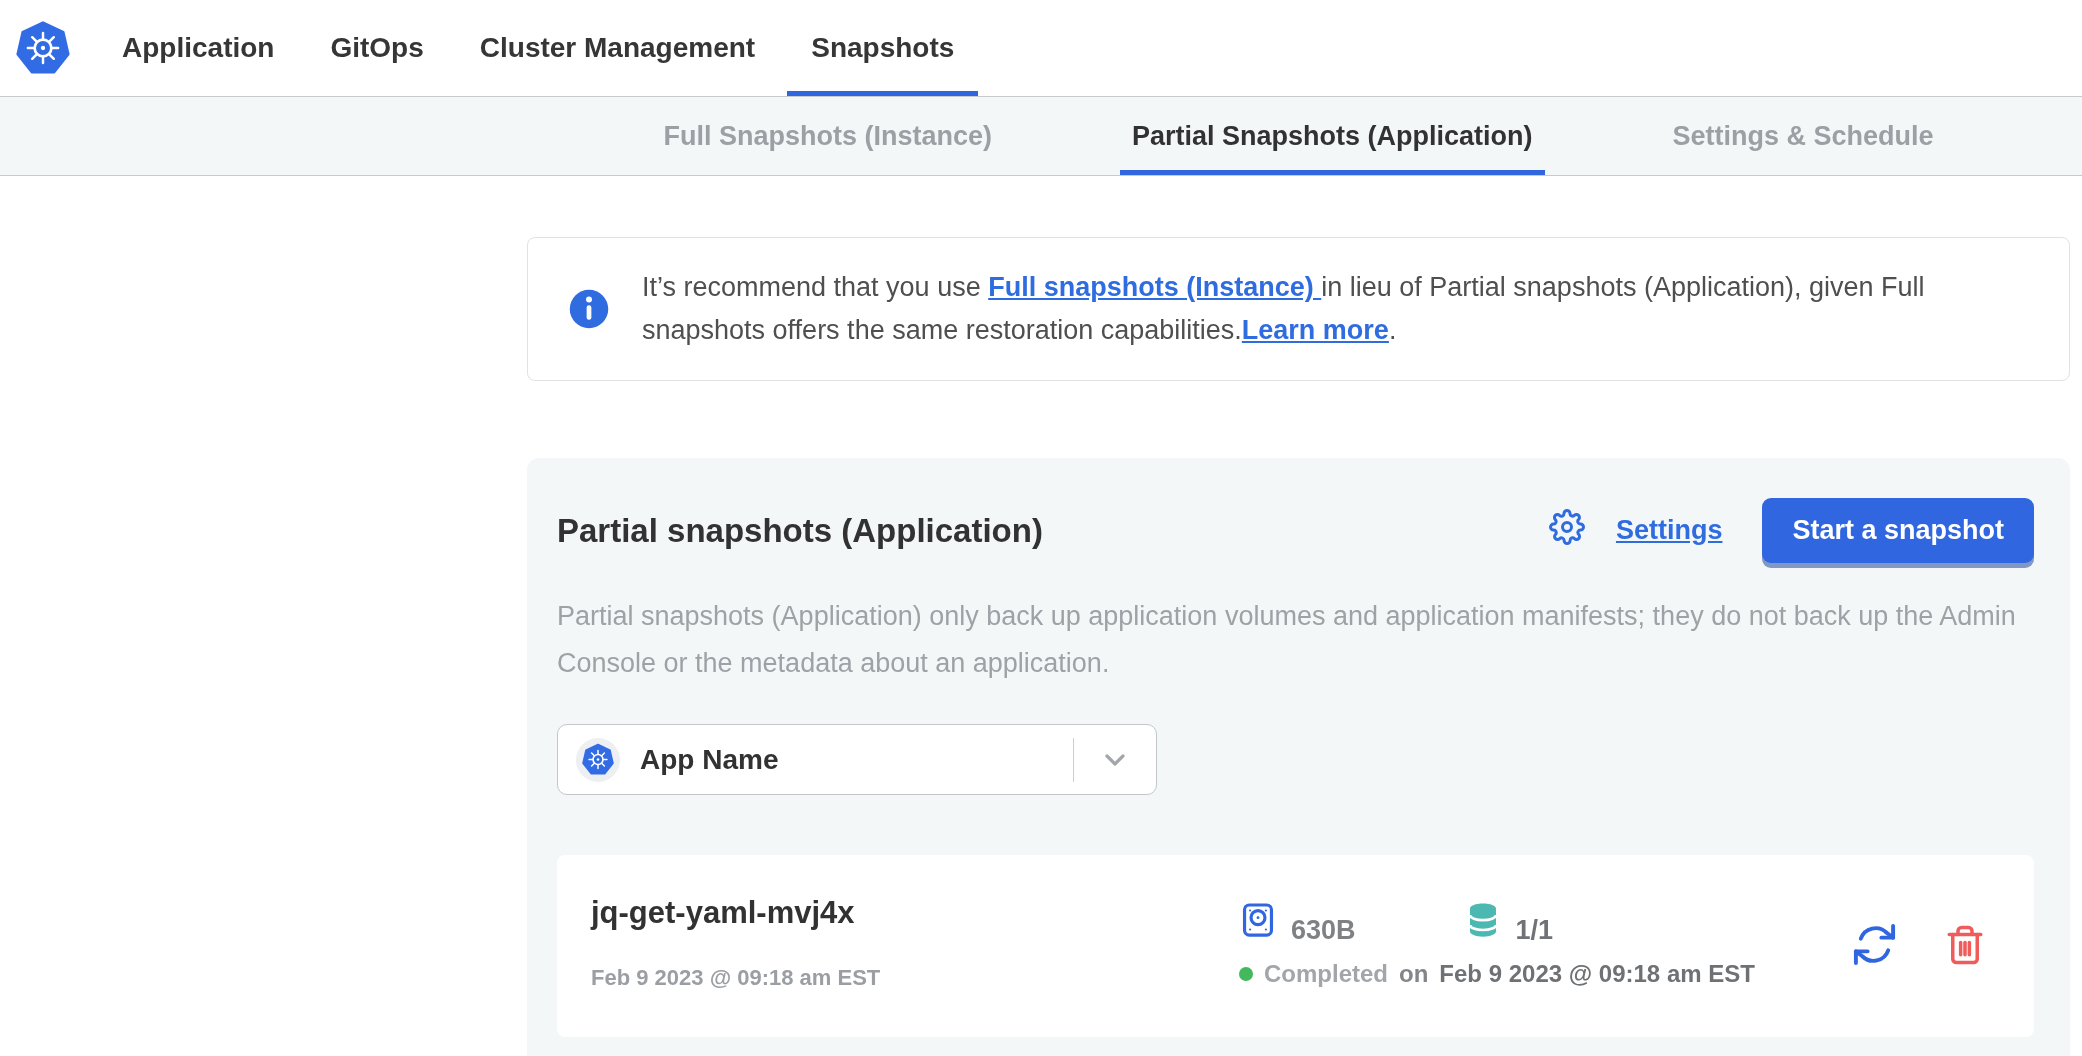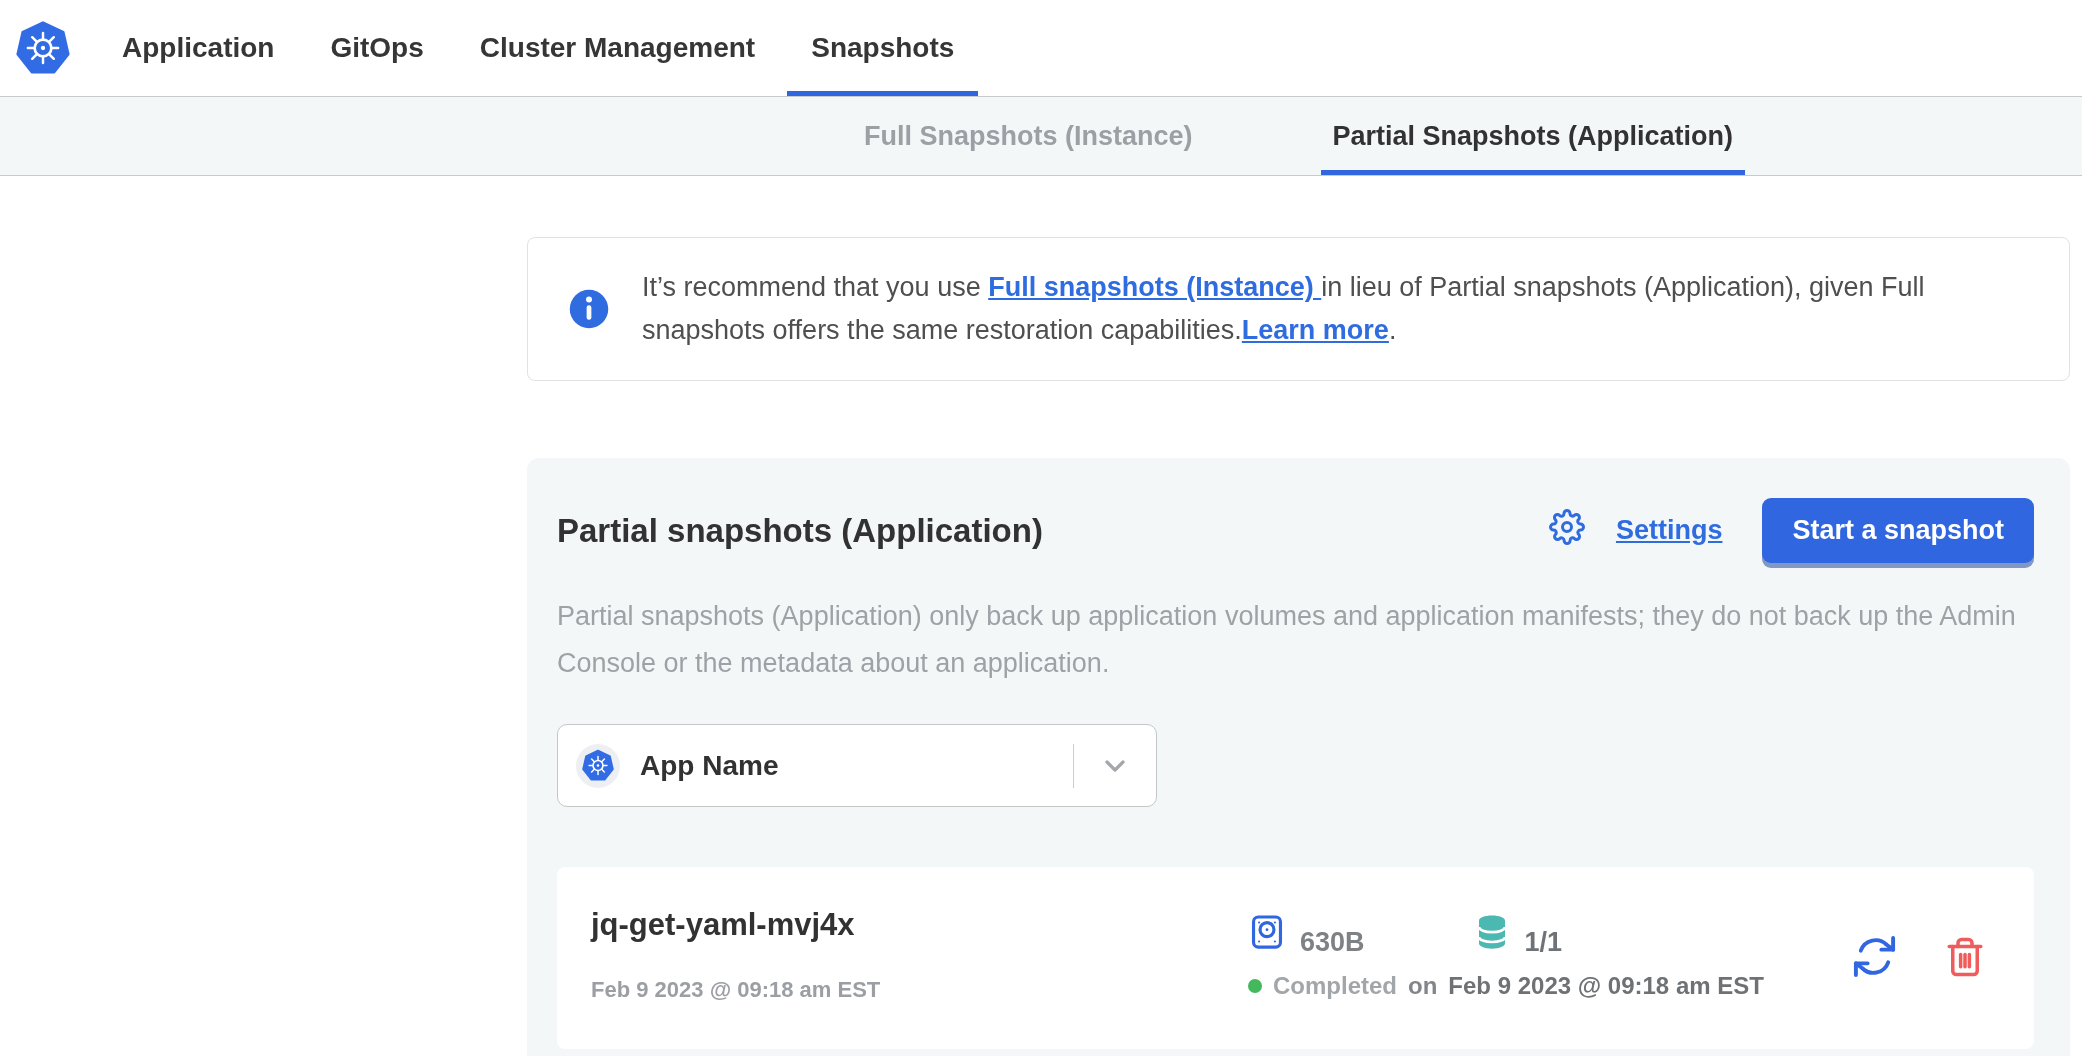--- a/index.html
+++ b/index.html
@@ -90,42 +90,42 @@
     cursor:pointer;
   }
   .panel-desc {
     margin:30px 0 0 0; max-width:1490px;
     font-size:27px; line-height:47px; color:#9da2a6;
   }
 
   
   .app-select {
     margin-top:37px;
-    width:600px; height:83px;
+    width:600px; height:71px;
     background:#fff; border:1px solid #c4c7ca; border-radius:10px;
     display:flex; align-items:center;
     cursor:pointer;
   }
   .app-select-icon {
     width:44px; height:44px; border-radius:50%;
     background:#edeff2; margin-left:18px;
     display:flex; align-items:center; justify-content:center;
   }
   .app-select-icon svg { width:32px; height:33px; }
   .app-select-label { margin-left:20px; flex:1; font-size:28px; font-weight:700; color:#323232; }
   .app-select-divider { width:1px; height:44px; background:#c9ccd0; }
   .app-select-caret { width:82px; display:flex; justify-content:center; }
   .app-select-caret svg { width:32px; height:32px; }
 
   
   .snap-card {
     margin-top:60px;
     background:#fff; border-radius:8px;
     padding:40px 44px 46px 34px;
-    display:flex; align-items:flex-start;gap:9px;
+    display:flex; align-items:flex-start;
   }
   .snap-left { width:648px; }
   .snap-name { font-size:31px; font-weight:700; color:#323232; }
   .snap-date { margin-top:34px; font-size:22px; font-weight:700; color:#9b9fa3; }
   .snap-mid { padding-top:6px; }
   .snap-stats { display:flex; align-items:center; gap:108px; }
   .stat { display:flex; align-items:flex-end; gap:14px; font-size:27px; font-weight:700; }
   .stat svg { width:38px; height:38px; }
   .stat-size-value { color:#7e8285; }
   .stat-volumes-value { color:#6f7377; }
@@ -163,20 +163,21 @@
   <div class="nav-item">Application</div>
   <div class="nav-item">GitOps</div>
   <div class="nav-item">Cluster Management</div>
   <div class="nav-item active">Snapshots</div>
 </nav>
 
 <div class="subtabs">
   <div class="subtabs-inner">
     <div class="subtab">Full Snapshots (Instance)</div>
     <div class="subtab active">Partial Snapshots (Application)</div>
+    <div class="subtab">Settings &amp; Schedule</div>
   </div>
 </div>
 
 <div class="content">
 
   <div class="banner">
     <div class="banner-icon">
       <svg viewBox="0 0 24 24">
         <circle cx="12" cy="12" r="11" fill="#2f6ce0"></circle>
         <circle cx="12" cy="6.6" r="1.7" fill="#ffffff"></circle>

